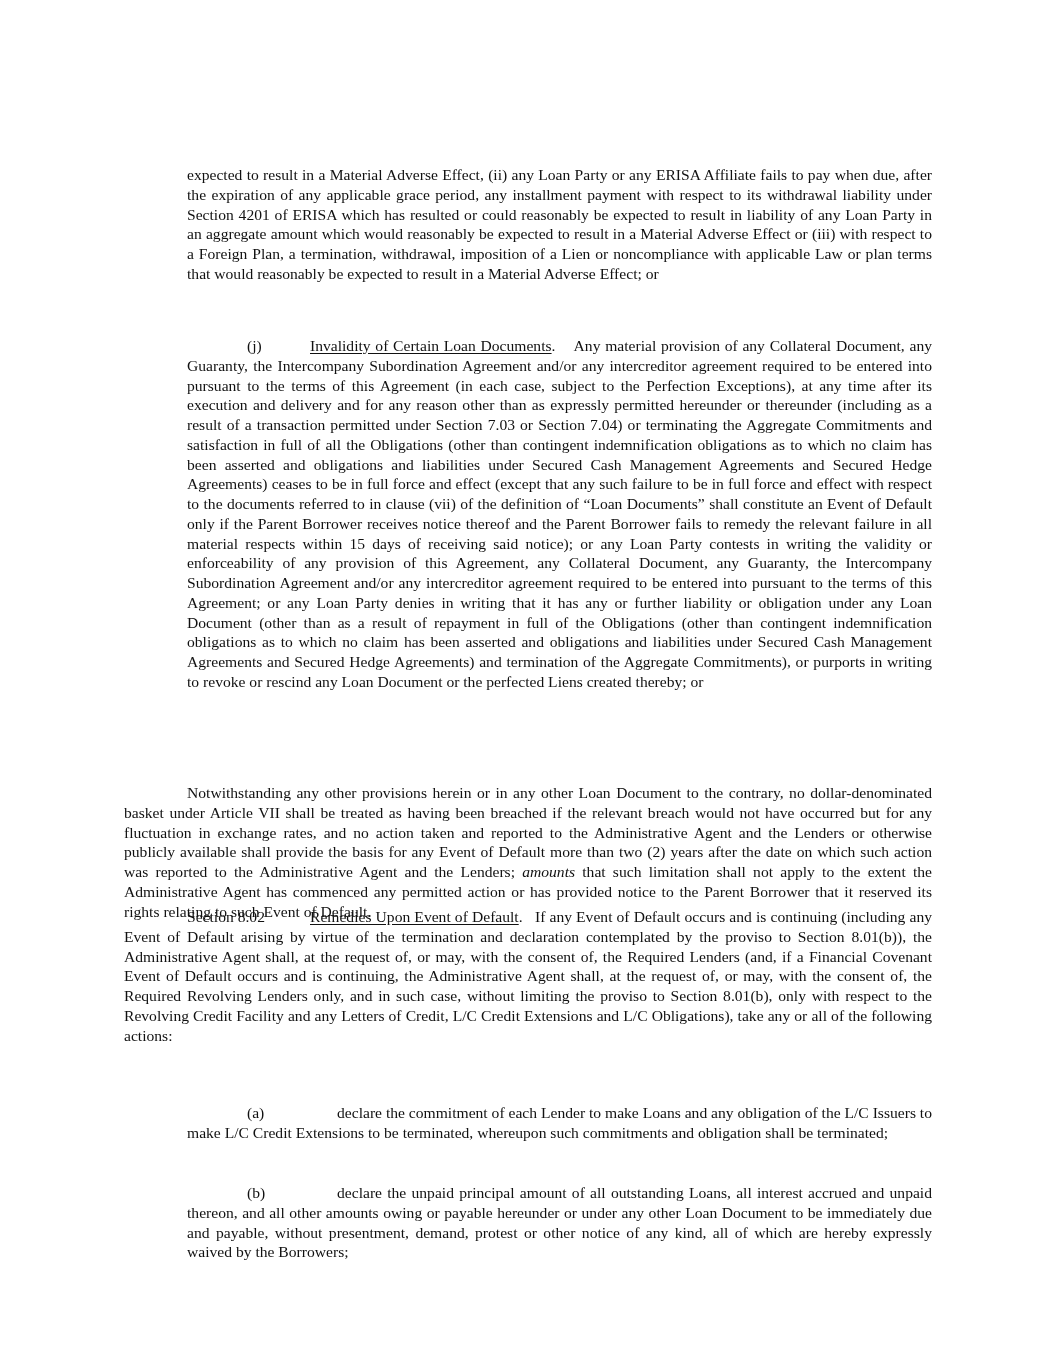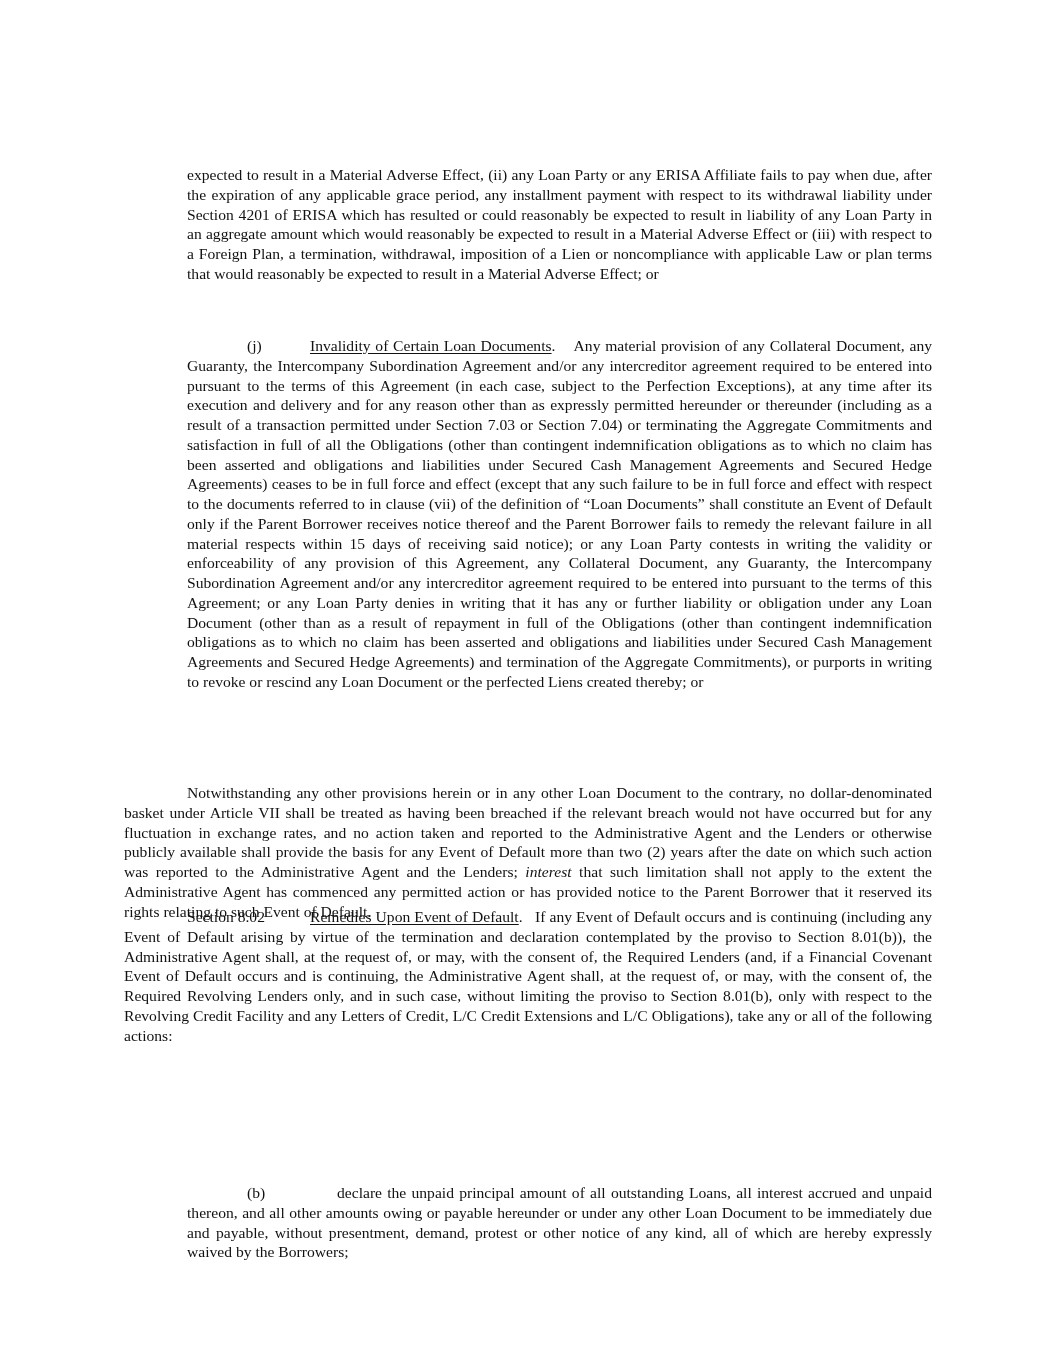--- a/index.html
+++ b/index.html
@@ -37,28 +37,31 @@
   </p>
 
   <p class="para indented" style="top:296px;">
     <span class="lbl" style="margin-left:60px; width:63px;">(j)</span><span class="u">Invalidity of Certain Loan Documents</span><span>.</span>&nbsp;&nbsp;&nbsp;
     <span>Any material provision of any Collateral Document, any Guaranty, the Intercompany Subordination Agreement and/or any intercreditor agreement required to be entered into pursuant to the terms of this Agreement (in each case, subject to the Perfection Exceptions), at any time after its execution and delivery and for any reason other than as expressly permitted hereunder or thereunder (including as a result of a transaction permitted under Section 7.03 or Section 7.04) or terminating the Aggregate Commitments and satisfaction in full of all the Obligations (other than contingent indemnification obligations as to which no claim has been asserted and obligations and liabilities under Secured Cash Management Agreements and Secured Hedge Agreements) ceases to be in full force and effect (except that any such failure to be in full force and effect with respect to the documents referred to in clause (vii) of the definition of “Loan Documents” shall constitute an Event of Default only if the Parent Borrower receives notice thereof and the Parent Borrower fails to remedy the relevant failure in all material respects within 15 days of receiving said notice); or any Loan Party contests in writing the validity or enforceability of any provision of this Agreement, any Collateral Document, any Guaranty, the Intercompany Subordination Agreement and/or any intercreditor agreement required to be entered into pursuant to the terms of this Agreement; or any Loan Party denies in writing that it has any or further liability or obligation under any Loan Document (other than as a result of repayment in full of the Obligations (other than contingent indemnification obligations as to which no claim has been asserted and obligations and liabilities under Secured Cash Management Agreements and Secured Hedge Agreements) and termination of the Aggregate Commitments), or purports in writing to revoke or rescind any Loan Document or the perfected Liens created thereby; or</span>
   </p>
 
 
   <p class="para full" style="top:743px; text-indent:63px;">
     <span>Notwithstanding any other provisions herein or in any other Loan Document to the contrary, no dollar-denominated basket under Article VII shall be treated as having been breached if the relevant breach would not have occurred but for any fluctuation in exchange rates, and no action taken and reported to the Administrative Agent and the Lenders or otherwise publicly available shall provide the basis for any Event of Default more than two (2) years after the date on which such action was reported to the Administrative Agent and the Lenders;</span>
-    <span class="i">interest</span>
+    <span class="i">amounts</span>
     <span>that such limitation shall not apply to the extent the Administrative Agent has commenced any permitted action or has provided notice to the Parent Borrower that it reserved its rights relating to such Event of Default.</span>
   </p>
 
   <p class="para full" style="top:867px;">
     <span class="lbl" style="margin-left:63px; width:123px;">Section 8.02</span><span class="u">Remedies Upon Event of Default</span><span>.</span>&nbsp;&nbsp;
     <span>If any Event of Default occurs and is continuing (including any Event of Default arising by virtue of the termination and declaration contemplated by the proviso to Section 8.01(b)), the Administrative Agent shall, at the request of, or may, with the consent of, the Required Lenders (and, if a Financial Covenant Event of Default occurs and is continuing, the Administrative Agent shall, at the request of, or may, with the consent of, the Required Revolving Lenders only, and in such case, without limiting the proviso to Section 8.01(b), only with respect to the Revolving Credit Facility and any Letters of Credit, L/C Credit Extensions and L/C Obligations), take any or all of the following actions:</span>
   </p>
 
+  <p class="para indented" style="top:1063px;">
+    <span class="lbl" style="margin-left:60px; width:90px;">(a)</span><span>declare the commitment of each Lender to make Loans and any obligation of the L/C Issuers to make L/C Credit Extensions to be terminated, whereupon such commitments and obligation shall be terminated;</span>
+  </p>
 
   <p class="para indented" style="top:1143px;">
     <span class="lbl" style="margin-left:60px; width:90px;">(b)</span><span>declare the unpaid principal amount of all outstanding Loans, all interest accrued and unpaid thereon, and all other amounts owing or payable hereunder or under any other Loan Document to be immediately due and payable, without presentment, demand, protest or other notice of any kind, all of which are hereby expressly waived by the Borrowers;</span>
   </p>
 
 
 </div>
 
 </body></html>

